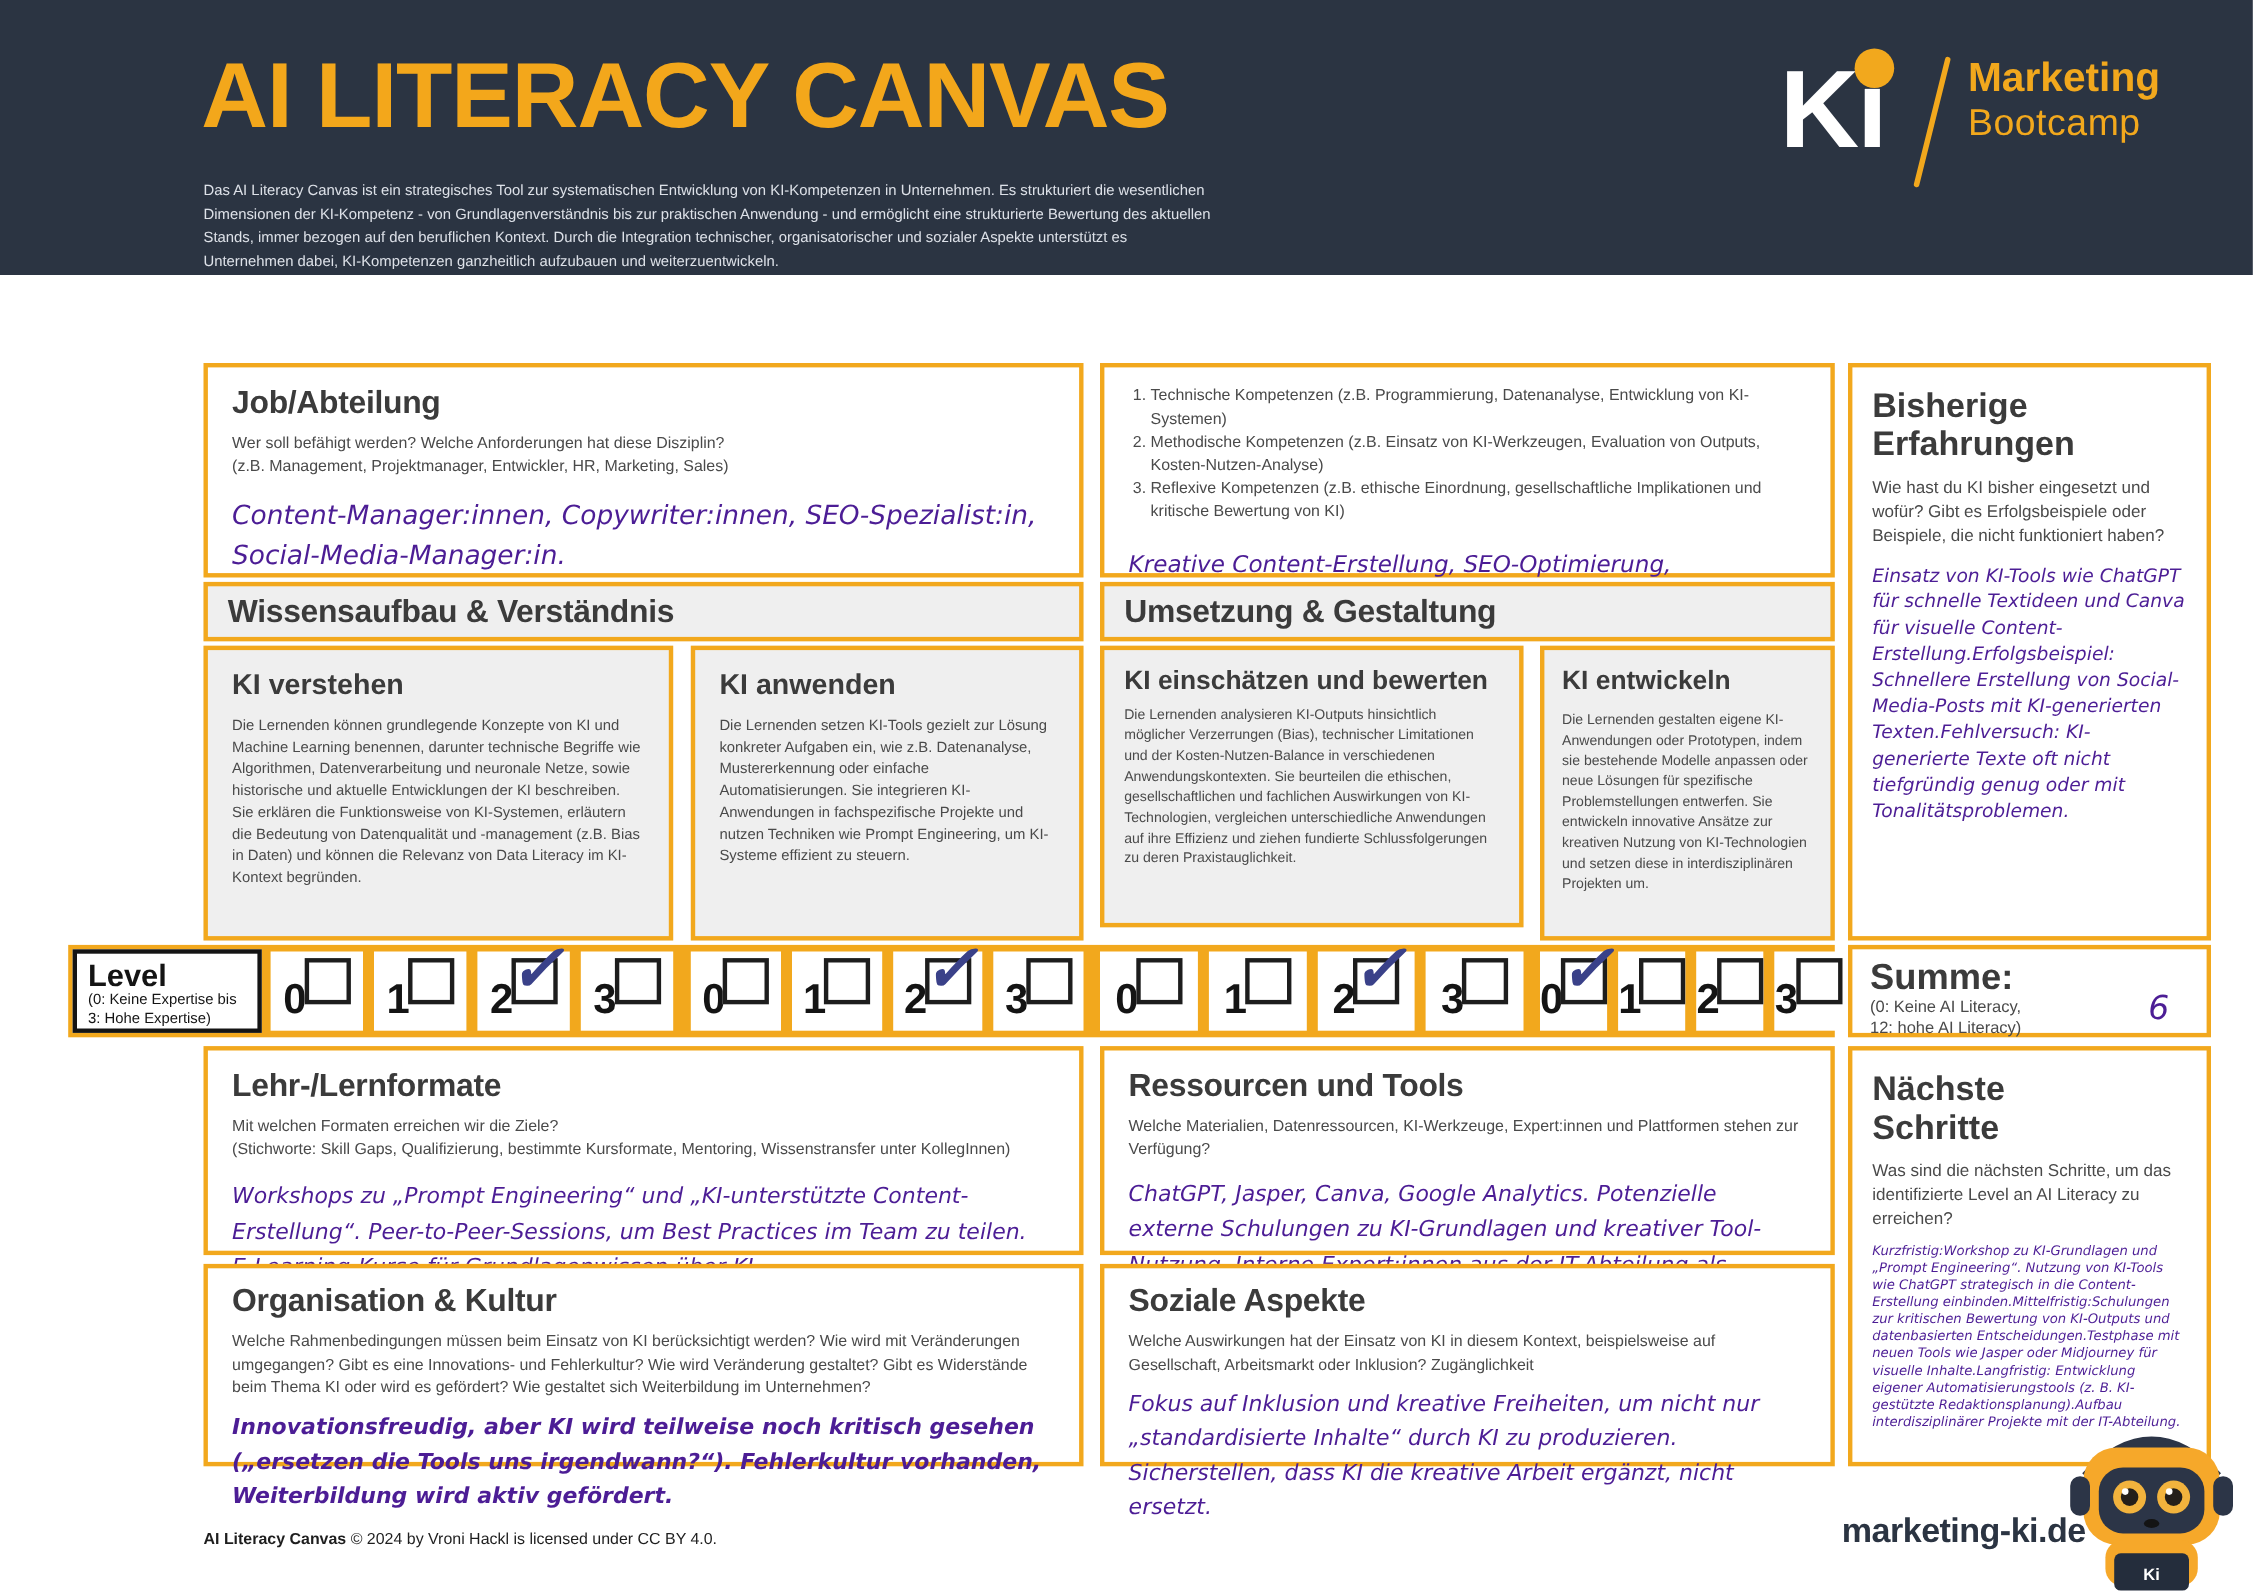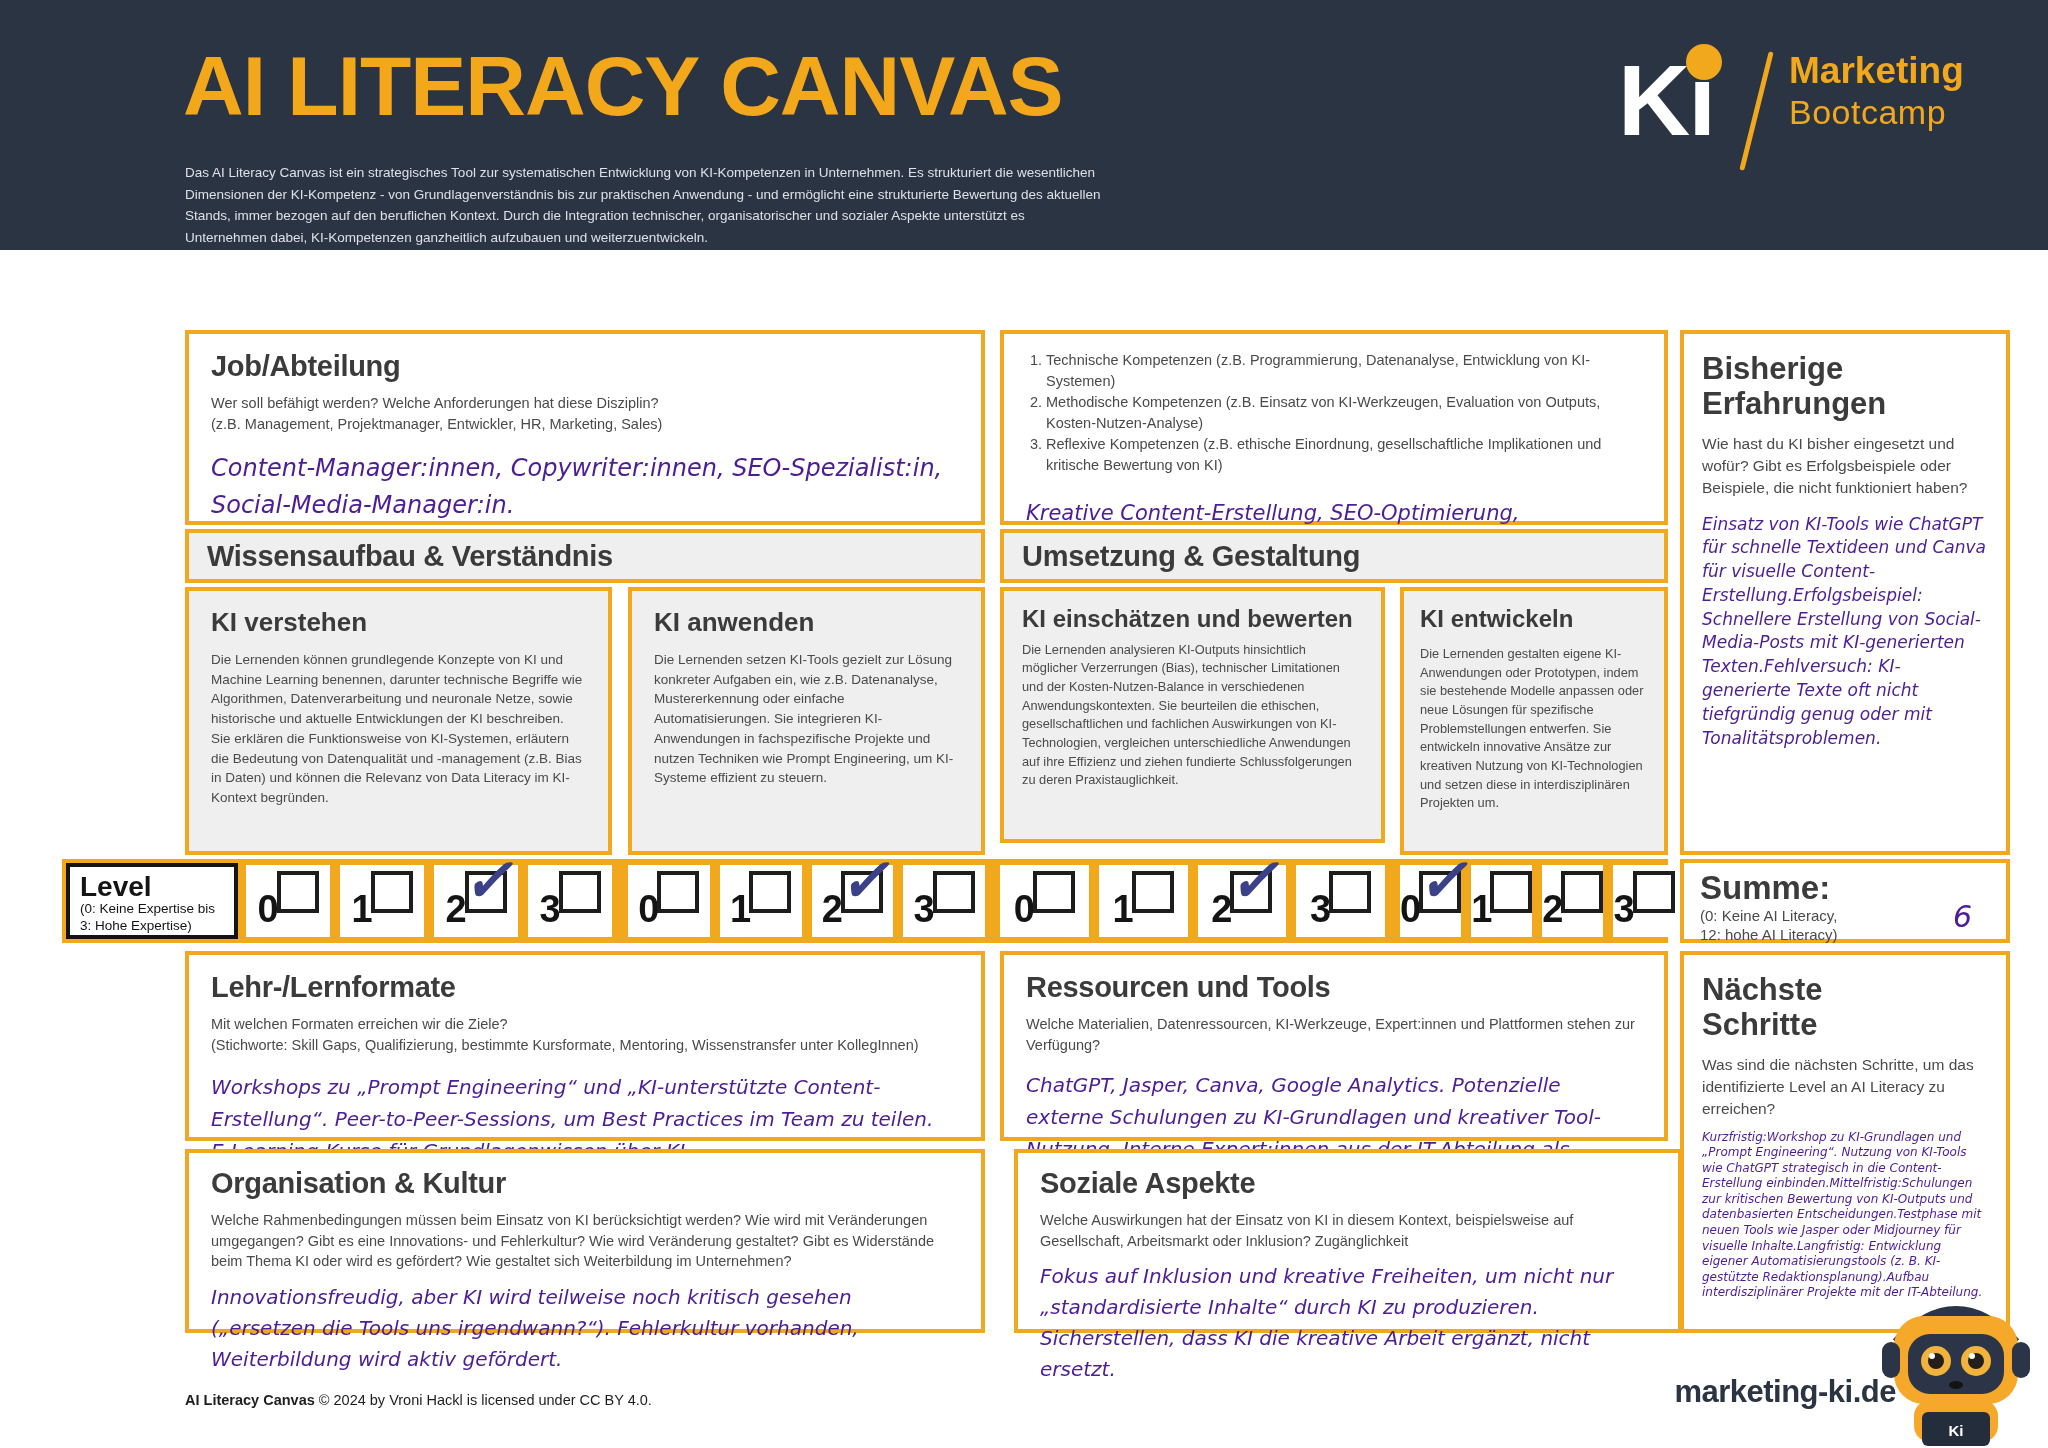--- a/index.html
+++ b/index.html
@@ -41,33 +41,33 @@
   #ki2{left:1000px;top:587px;width:385px;height:256px;padding:14px 18px;}
   #ki2 .small-body{font-size:12.8px;}
   #ki3{left:1400px;top:587px;width:268px;height:268px;padding:14px 16px;}
   #ki3 .small-body{font-size:12.8px;}
   #ki2 h2.kt{font-size:24px;line-height:1.15;margin-bottom:8px;}
   #ki3 h2.kt{font-size:24px;}
   #lehr{left:185px;top:951px;width:800px;height:190px;}
   #ressourcen{left:1000px;top:951px;width:668px;height:190px;}
   #naechste{left:1680px;top:951px;width:330px;height:382px;padding:18px 18px;}
   #org{left:185px;top:1149px;width:800px;height:184px;padding:14px 22px;}
-  #soziale{left:1000px;top:1149px;width:668px;height:184px;padding:14px 22px;margin-left:14px;}
+  #soziale{left:1000px;top:1149px;width:668px;height:184px;padding:14px 22px;}
   #summe{left:1680px;top:859px;width:330px;height:84px;padding:8px 16px;}
   .right-col h2{font-size:31px;line-height:1.12;margin:0 0 12px 0;font-weight:700;color:#3b3b3b;}
   #naechste h2{max-width:210px;}
   .right-col .prompt{font-size:15.5px;line-height:1.4;}
   
   .note-job{font-size:24px;line-height:1.55;margin-top:16px;}
   .note-komp{font-size:21px;line-height:1.5;margin-top:22px;}
   .note-erfahr{font-size:17px;line-height:1.4;margin-top:14px;}
   .note-lehr{font-size:20px;line-height:1.6;margin-top:16px;}
   .note-ress{font-size:20px;line-height:1.6;margin-top:14px;}
   .note-naechste{font-size:12px;line-height:1.3;margin-top:10px;}
-  .note-org{font-size:20px;line-height:1.55;margin-top:10px;}
+  .note-org{font-size:20px;line-height:1.55;margin-top:10px;font-weight:bold;}
   .note-soz{font-size:20px;line-height:1.55;margin-top:10px;}
   
   #level-band{position:absolute;left:62px;top:859px;width:1606px;height:84px;background:#F2A81D;}
   #level-label{position:absolute;left:66px;top:863px;width:172px;height:76px;background:#ffffff;
     border:4px solid #141414;box-sizing:border-box;padding:5px 10px;}
   #level-label .lvl-t{font-size:28px;font-weight:700;color:#141414;line-height:1.05;margin:0;}
   #level-label .lvl-s{font-size:13.5px;color:#141414;line-height:1.25;margin:0;}
   .lvl-group{position:absolute;top:865px;height:72px;display:flex;gap:10px;}
   #g0{left:246px;width:366px;} #g1{left:628px;width:357px;} #g2{left:1000px;width:385px;} #g3{left:1400px;width:264px;}
   .cell{flex:1;background:#ffffff;position:relative;display:flex;align-items:center;justify-content:center;}

